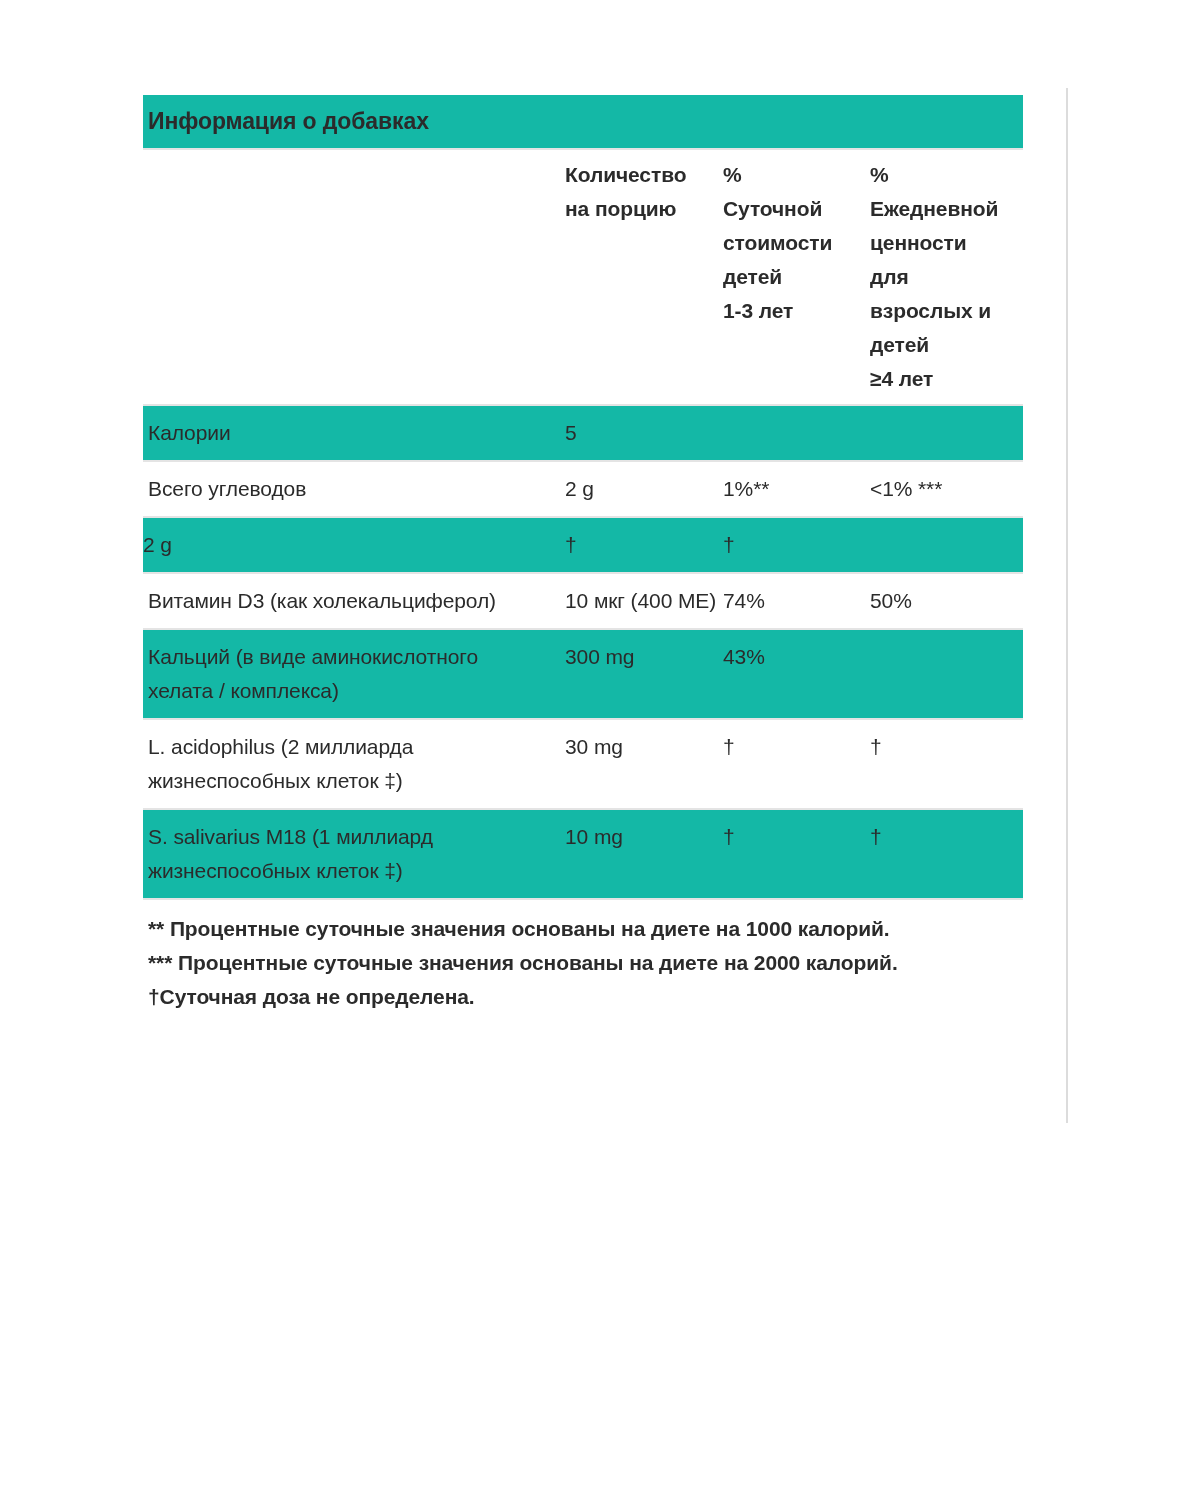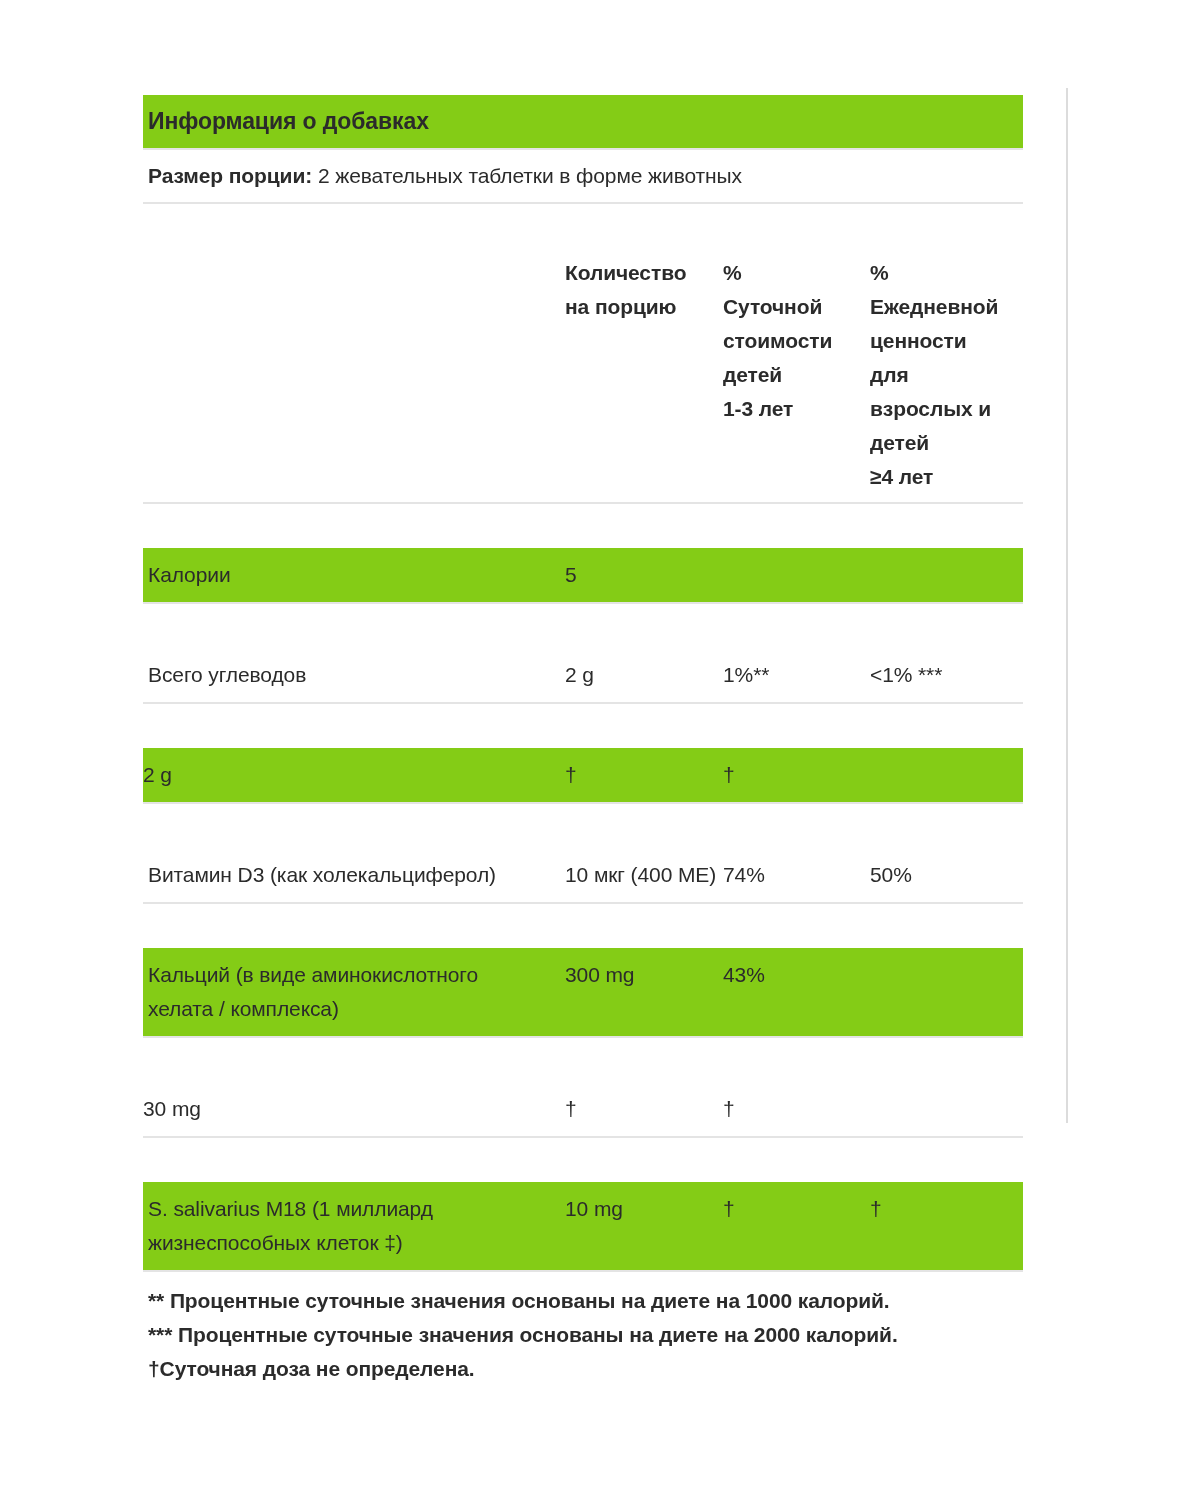--- a/index.html
+++ b/index.html
@@ -14,29 +14,29 @@
   .panel {
     position: absolute;
     left: 143px; top: 95px;
     width: 880px;
     font-size: 21px;
     line-height: 34px;
     letter-spacing: -0.1px;
   }
 
   .row { border-bottom: 2px solid #e4e4e4; }
-  .stripe { background: #84cc16; }
+  .stripe { background: #14b8a6; }
 
   .title-row { padding: 9px 0 9px 5px; }
   .panel-title { font-weight: bold; font-size: 23px; }
 
   .info-row { padding: 9px 0 9px 5px; }
   .b { font-weight: bold; }
 
-  .grid { display: grid; grid-template-columns: 422px 158px 147px 153px; margin-top: 44px; }
+  .grid { display: grid; grid-template-columns: 422px 158px 147px 153px; }
   .hdr-row { padding: 8px 0; }
   .hdr-cell { font-weight: bold; white-space: pre-line; }
   .body-row { padding: 10px 0; }
   .c1 { padding-left: 5px; padding-right: 28px; }
 
   .footnotes { padding: 12px 0 0 5px; font-weight: bold; }
   .footnote-line { white-space: pre-line; }
 
   .vline {
     position: absolute;
@@ -49,24 +49,20 @@
 <body>
 
 <div class="page">
 
   <div class="panel">
 
     <div class="row stripe title-row">
       <span class="panel-title">Информация о добавках</span>
     </div>
 
-    <div class="row info-row">
-      <span class="b">Размер порции:</span>
-      <span>2 жевательных таблетки в форме животных</span>
-    </div>
 
 
     <div class="row grid hdr-row">
       <div class="c1"></div>
       <div class="hdr-cell">Количество
 на порцию</div>
       <div class="hdr-cell">%
 Суточной
 стоимости
 детей
@@ -107,20 +103,21 @@
       <div>50%</div>
     </div>
 
     <div class="row stripe grid body-row">
       <div class="c1">Кальций (в виде аминокислотного хелата / комплекса)</div>
       <div>300 mg</div>
       <div>43%</div>
     </div>
 
     <div class="row grid body-row">
+      <div class="c1">L. acidophilus (2 миллиарда жизнеспособных клеток ‡)</div>
       <div>30 mg</div>
       <div>†</div>
       <div>†</div>
     </div>
 
     <div class="row stripe grid body-row">
       <div class="c1">S. salivarius M18 (1 миллиард жизнеспособных клеток ‡)</div>
       <div>10 mg</div>
       <div>†</div>
       <div>†</div>

